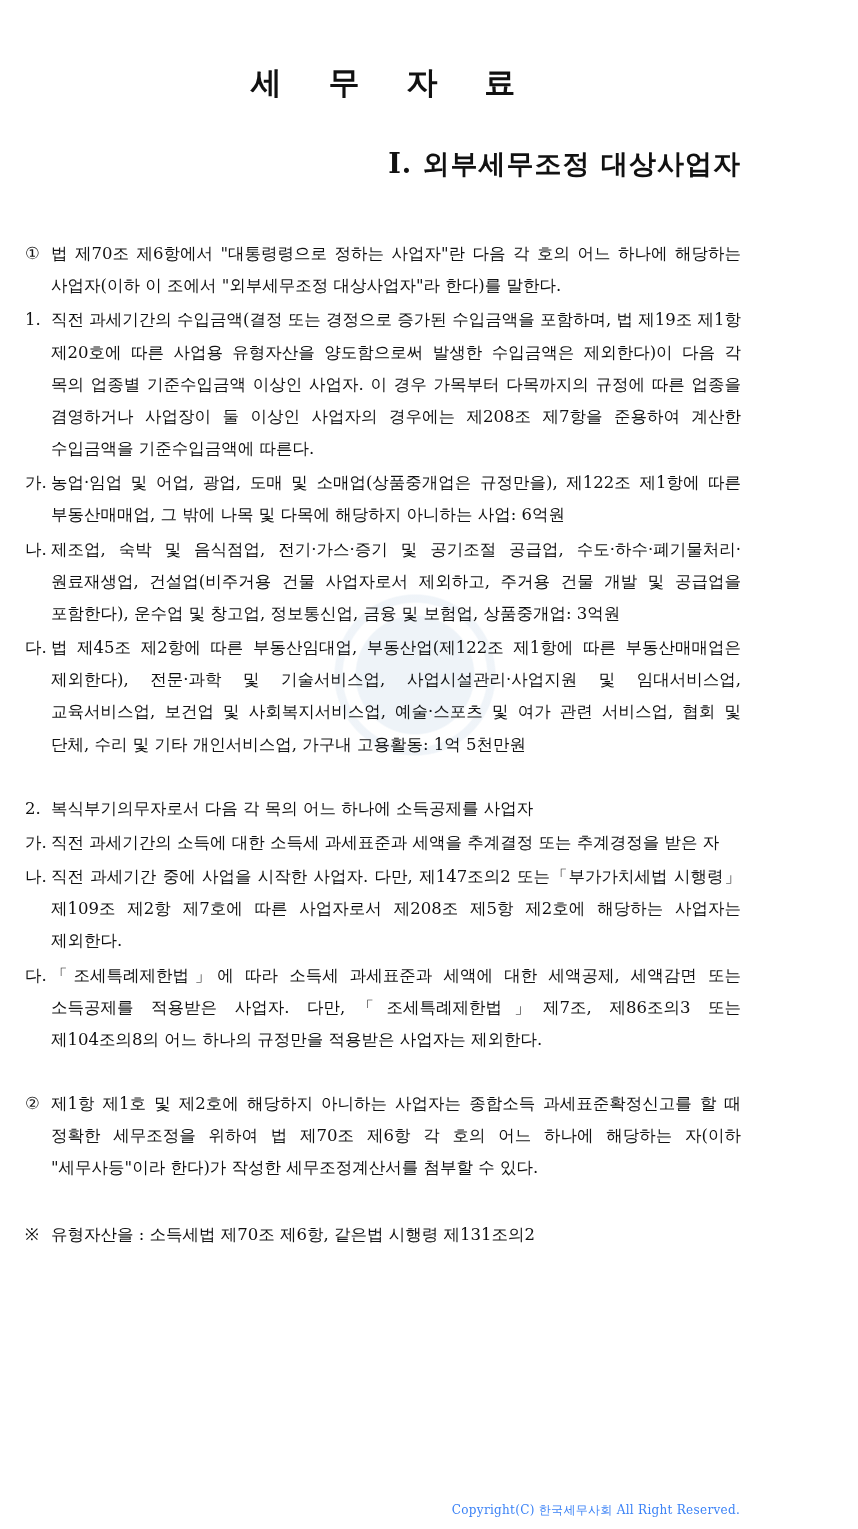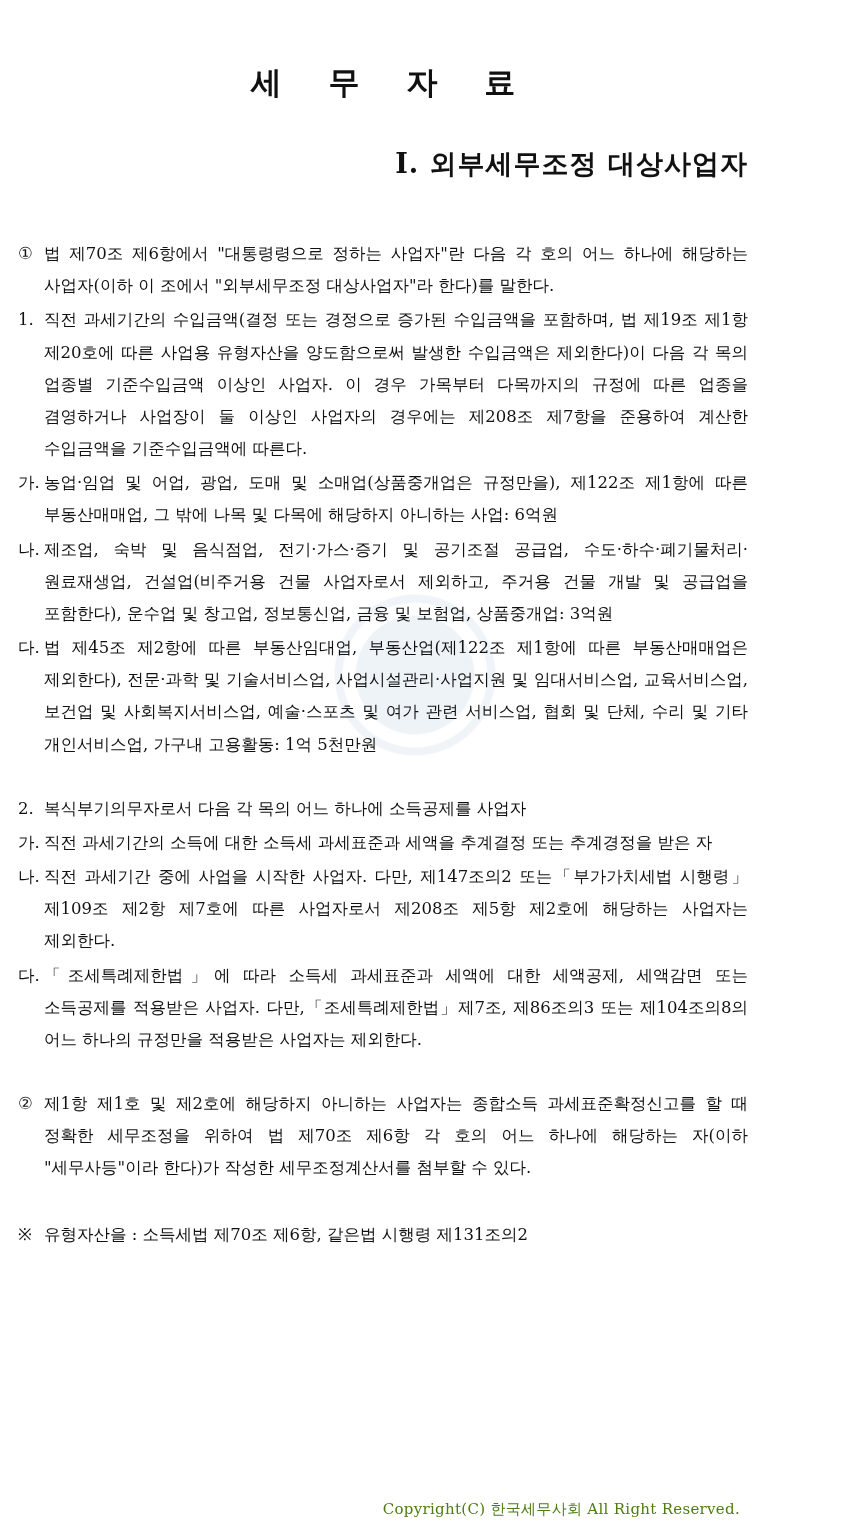--- a/index.html
+++ b/index.html
@@ -14,21 +14,21 @@
     color: #111111;
     position: relative;
     overflow: hidden;
   }
 
   .page {
     position: relative;
     width: 766px;
     height: 1529px;
     box-sizing: border-box;
-    padding: 0 18px;
+    padding: 0 25px;
   }
 
   
   .watermark {
     position: absolute;
     left: 300px;
     top: 560px;
     width: 230px;
     height: 230px;
     border-radius: 50%;
@@ -95,22 +95,22 @@
     font-size: 16.5px;
     line-height: 1.9;
     margin-top: 6px;
   }
   .note .marker { width: 26px; flex: 0 0 auto; }
 
   .footer {
     position: absolute;
     right: 26px;
     bottom: 10px;
-    font-size: 15px;
-    color: #4d7c0f;
+    font-size: 12px;
+    color: #3b82f6;
     letter-spacing: 0.3px;
     z-index: 2;
   }
 </style>
 </head>
 <body>
 
 <div class="page">
 
   <div class="watermark"></div>

